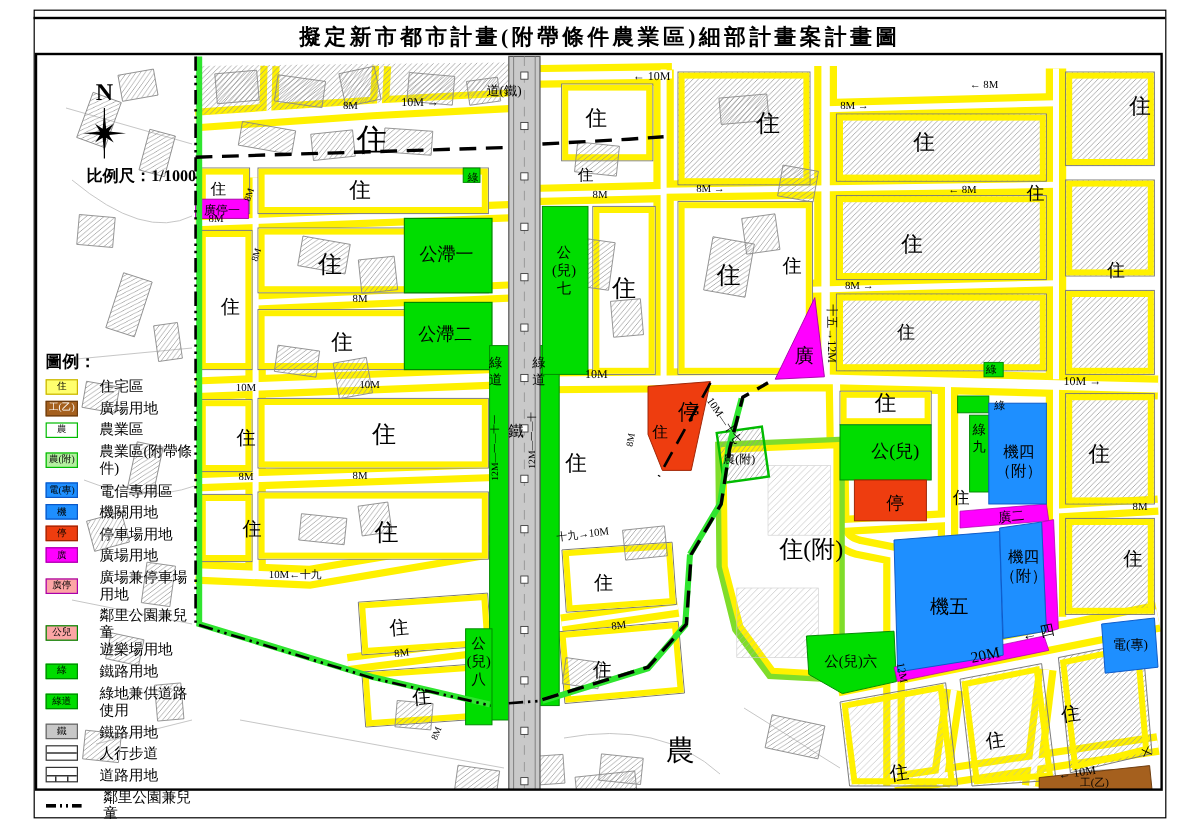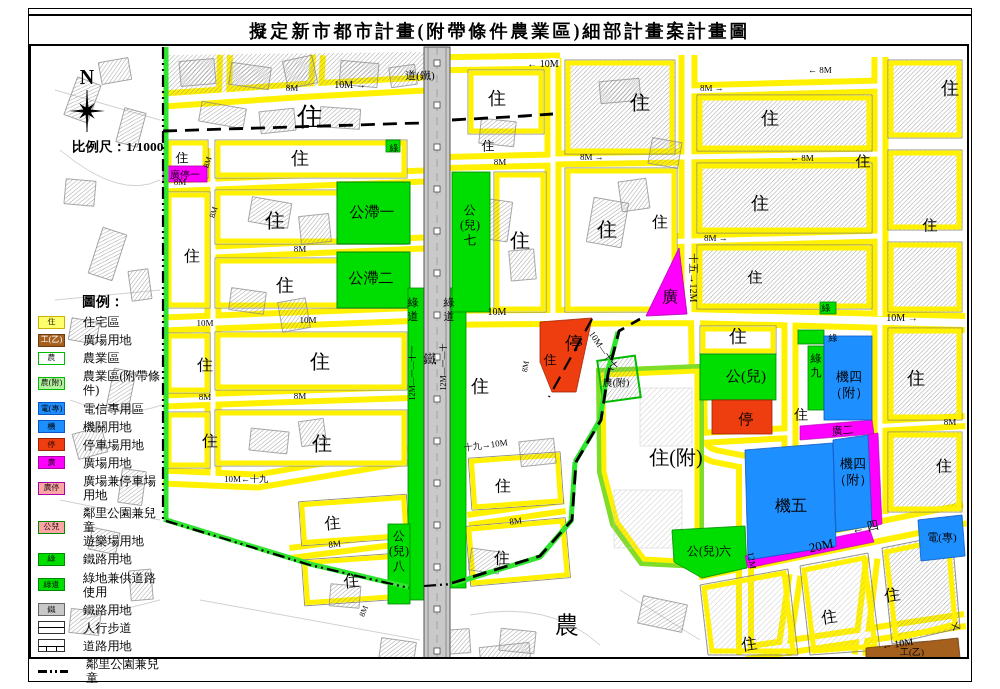--- a/index.html
+++ b/index.html
@@ -9,21 +9,21 @@
         border:1.5px solid #000;pointer-events:none;z-index:6;}
   .top-rule{position:absolute;left:28px;top:14px;width:943px;height:2px;background:#000;z-index:6;}
   .title{position:absolute;left:0;top:19px;width:100%;text-align:center;
         font-size:18px;font-weight:bold;letter-spacing:3px;color:#000;z-index:7;}
   #map{position:absolute;left:0;top:0;z-index:1;}
   #map text{font-family:"Liberation Serif","DejaVu Serif",serif;fill:#000;text-anchor:middle;}
   .north{position:absolute;left:62px;top:66px;width:50px;text-align:center;z-index:5;}
   .north .n{font-size:20px;font-weight:bold;}
   .scale{position:absolute;left:40px;top:138px;font-size:13.5px;font-weight:bold;z-index:5;margin-left:32px;}
   .legend{position:absolute;left:38px;top:293px;z-index:5;width:130px;}
-  .legend .head{font-size:14px;font-weight:bold;margin-bottom:4px;text-align:center;}
+  .legend .head{font-size:14px;font-weight:bold;margin-bottom:4px;}
   .lg-item{display:flex;align-items:center;margin-bottom:4.1px;}
   .lg-sw{width:27px;height:13px;flex:0 0 27px;margin-right:6px;display:flex;align-items:center;
         justify-content:center;font-size:8px;line-height:1;border:1px solid #333;box-sizing:border-box;}
   .lg-label{font-size:12.2px;white-space:pre-line;line-height:1.15;padding-left:12px;}
   .lg-line{width:30px;height:3px;flex:0 0 30px;margin-right:6px;border:none;}
   .sw-sidewalk{background:
       linear-gradient(#000 0 0) 50% 50%/100% 1px no-repeat,#fff;}
   .sw-road{background:
       linear-gradient(#000 0 0) 50% 58%/100% 1px no-repeat,
       linear-gradient(#000 0 0) 30% 100%/1px 42% no-repeat,

